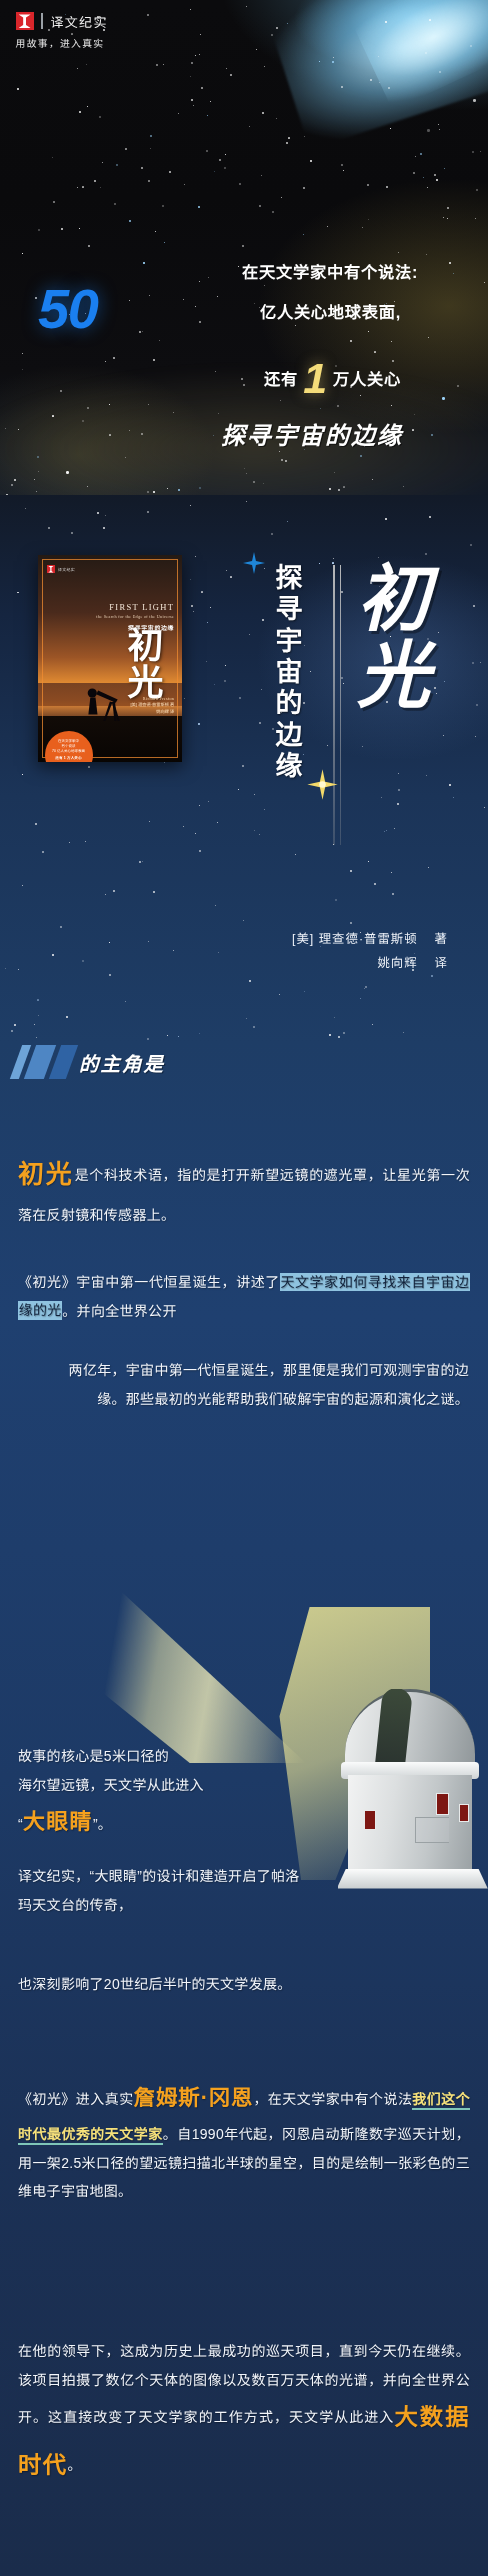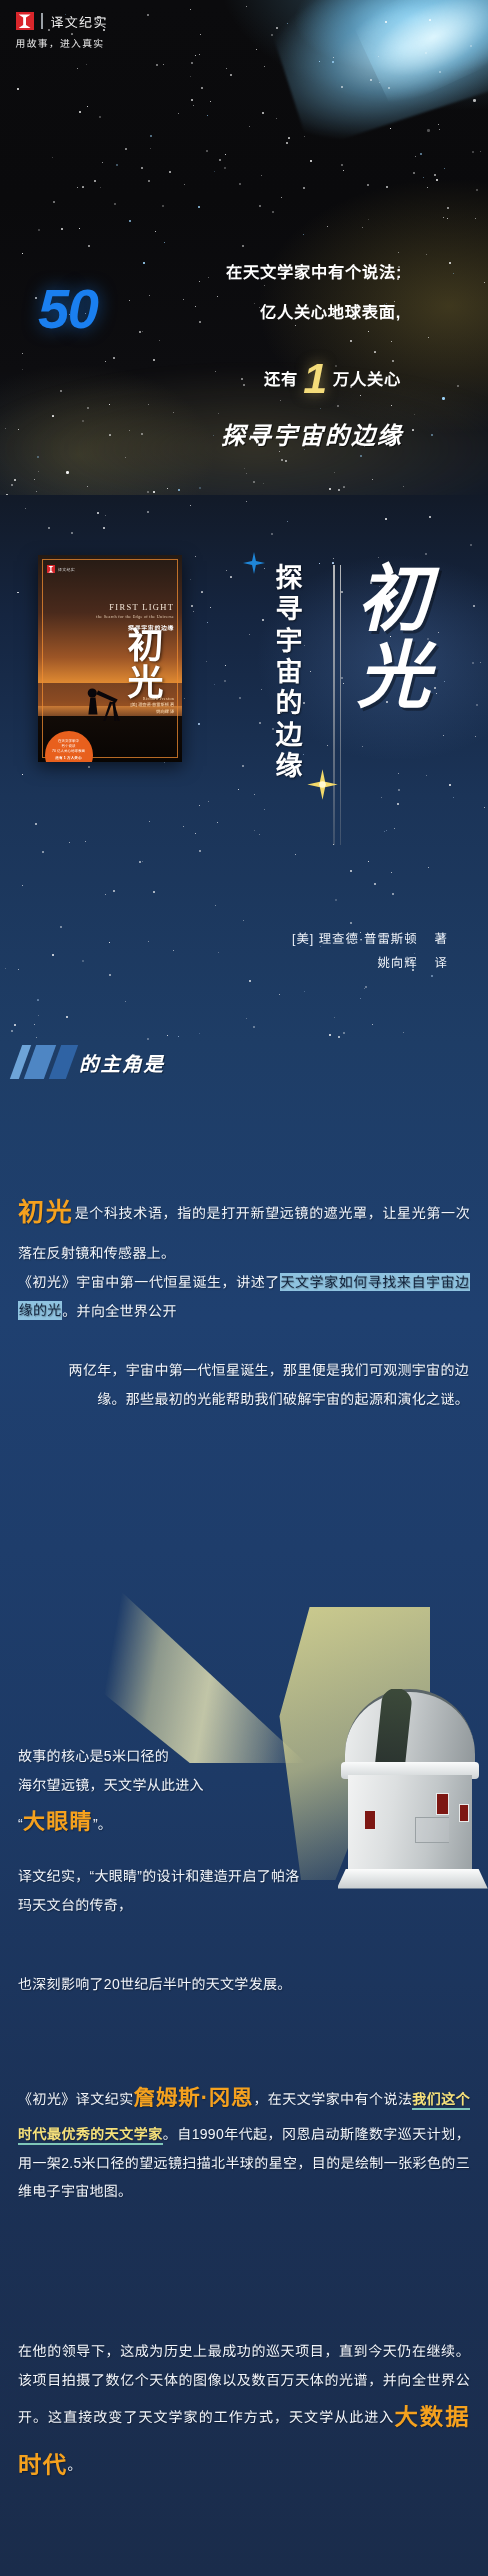--- a/index.html
+++ b/index.html
@@ -50,21 +50,21 @@
     background:#fff;
     clip-path:polygon(0 0,100% 0,62% 22%,62% 78%,100% 100%,0 100%,38% 78%,38% 22%);
   }
   .logo-bar { width:1.3px; height:15.6px; background:#9aa0a6; margin:0 7.8px; }
   .logo-name { font-size:13px; letter-spacing:1.3px; color:#f2f2f2; }
   .logo-slogan { font-size:9.8px; letter-spacing:1.3px; color:#e6e6e6; margin-top:5.2px; }
 
   
   .headline { position:absolute; left:0; top:0; width:488px; }
   .hl-line1 {
-    position:absolute; left:0; top:259px; width:402px; text-align:right;
+    position:absolute; left:16px; top:259px; width:402px; text-align:right;
     font-size:16.3px; font-weight:bold; letter-spacing:0.7px; color:#fff;
   }
   .hl-70 {
     position:absolute; left:38px; top:281px;
     font-size:56px; font-weight:bold; font-style:italic; letter-spacing:-1.3px;
     color:#1a7ff0; line-height:1;
     text-shadow:0 0 17px rgba(26,127,240,.55);
   }
   .hl-line2 {
     position:absolute; left:0; top:299px; width:401px; text-align:right;
@@ -186,21 +186,21 @@
   .sec-head .p2{ left:30px; width:19.5px; background:#4e86c4; }
   .sec-head .p3{ left:55px; width:17px; background:#2f63a4; }
   .sec-head .label{
     position:absolute; left:79px; top:7.8px;
     font-size:19.5px; font-weight:bold; font-style:italic; letter-spacing:2px; color:#fff;
     text-shadow:1.3px 1.3px 0 rgba(0,0,0,.35);
   }
 
   .para{ position:absolute; width:452px; left:18px; font-size:14px; line-height:2.05;
     letter-spacing:0.3px; color:#f2f5fa; text-shadow:0.7px 0.7px 1.3px rgba(0,0,0,.35); }
-  .p-intro{ top:1186px; text-align:justify; }
+  .p-intro{ top:1148px; text-align:justify; }
   .p-intro .lead{
     font-size:26px; font-weight:bold; color:#f5a11e; letter-spacing:1.3px;
     vertical-align:-2.6px; margin-right:1.3px;
   }
   .hl-blue{ background:#8fc3e0; color:#12233c; padding:1.3px 0.7px; box-decoration-break:clone; -webkit-box-decoration-break:clone; }
 
   .p-two{ top:1268px; text-align:justify; }
   .p-three{ top:1356px; width:416px; left:53px; text-align:right; }
 
   
@@ -815,19 +815,19 @@
 <div class="para p-dome1">
   <span>故事的核心是5米口径的</span><br>
   <span>海尔望远镜，天文学从此进入</span><br>
   <span>“</span><span class="eye">大眼睛</span><span>”</span><span>。</span>
 </div>
 
 <div class="para p-dome2">译文纪实，“大眼睛”的设计和建造开启了帕洛玛天文台的传奇，</div>
 <div class="para p-dome3">也深刻影响了20世纪后半叶的天文学发展。</div>
 
 <div class="para p-gunn">
-  <span>《初光》译文纪实</span><span class="name">詹姆斯·冈恩</span><span>，在天文学家中有个说法</span><span class="hl-yellow">我们这个时代最优秀的天文学家</span><span>。自1990年代起，冈恩启动斯隆数字巡天计划，用一架2.5米口径的望远镜扫描北半球的星空，目的是绘制一张彩色的三维电子宇宙地图。</span>
+  <span>《初光》进入真实</span><span class="name">詹姆斯·冈恩</span><span>，在天文学家中有个说法</span><span class="hl-yellow">我们这个时代最优秀的天文学家</span><span>。自1990年代起，冈恩启动斯隆数字巡天计划，用一架2.5米口径的望远镜扫描北半球的星空，目的是绘制一张彩色的三维电子宇宙地图。</span>
 </div>
 
 <div class="para p-last">
   <span>在他的领导下，这成为历史上最成功的巡天项目，直到今天仍在继续。该项目拍摄了数亿个天体的图像以及数百万天体的光谱，并向全世界公开。这直接改变了天文学家的工作方式，天文学从此进入</span><span class="bigdata">大数据时代</span><span>。</span>
 </div>
 
 
 </body></html>

